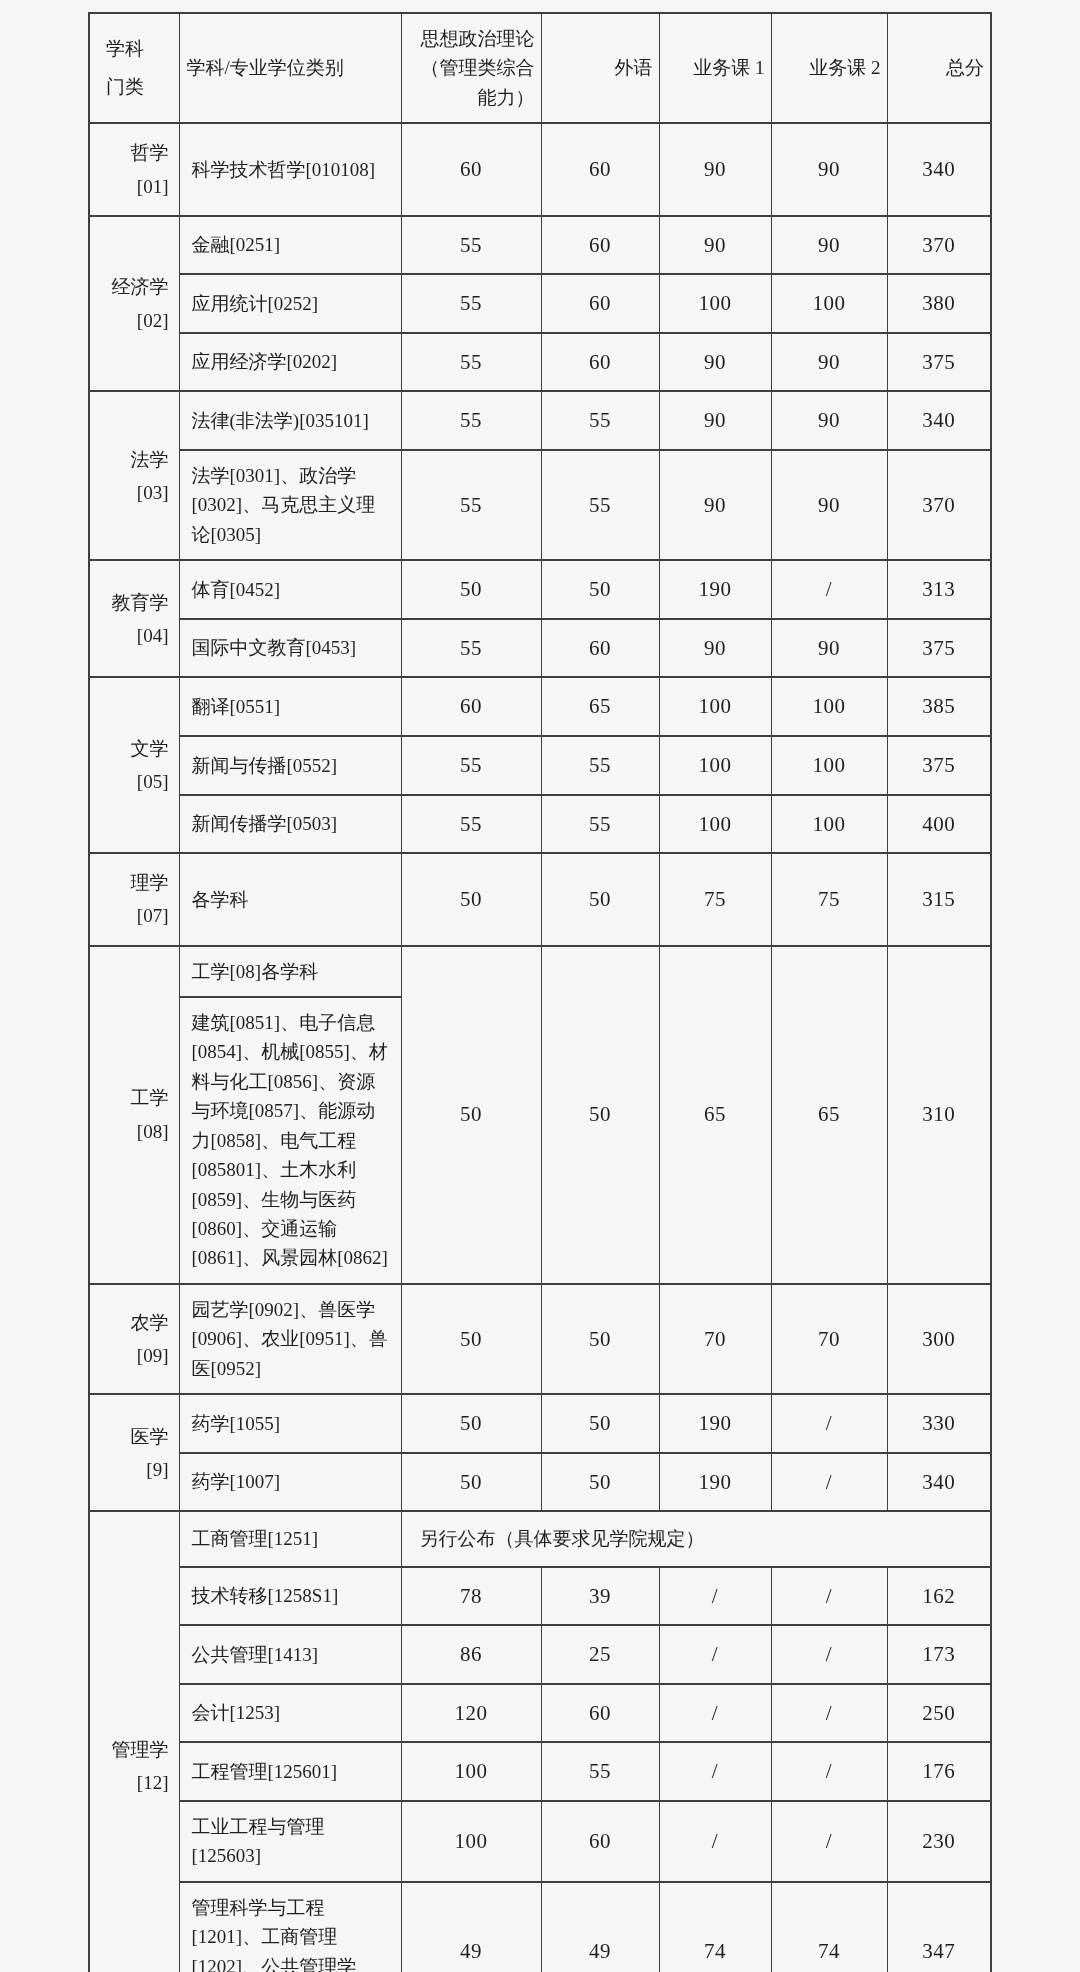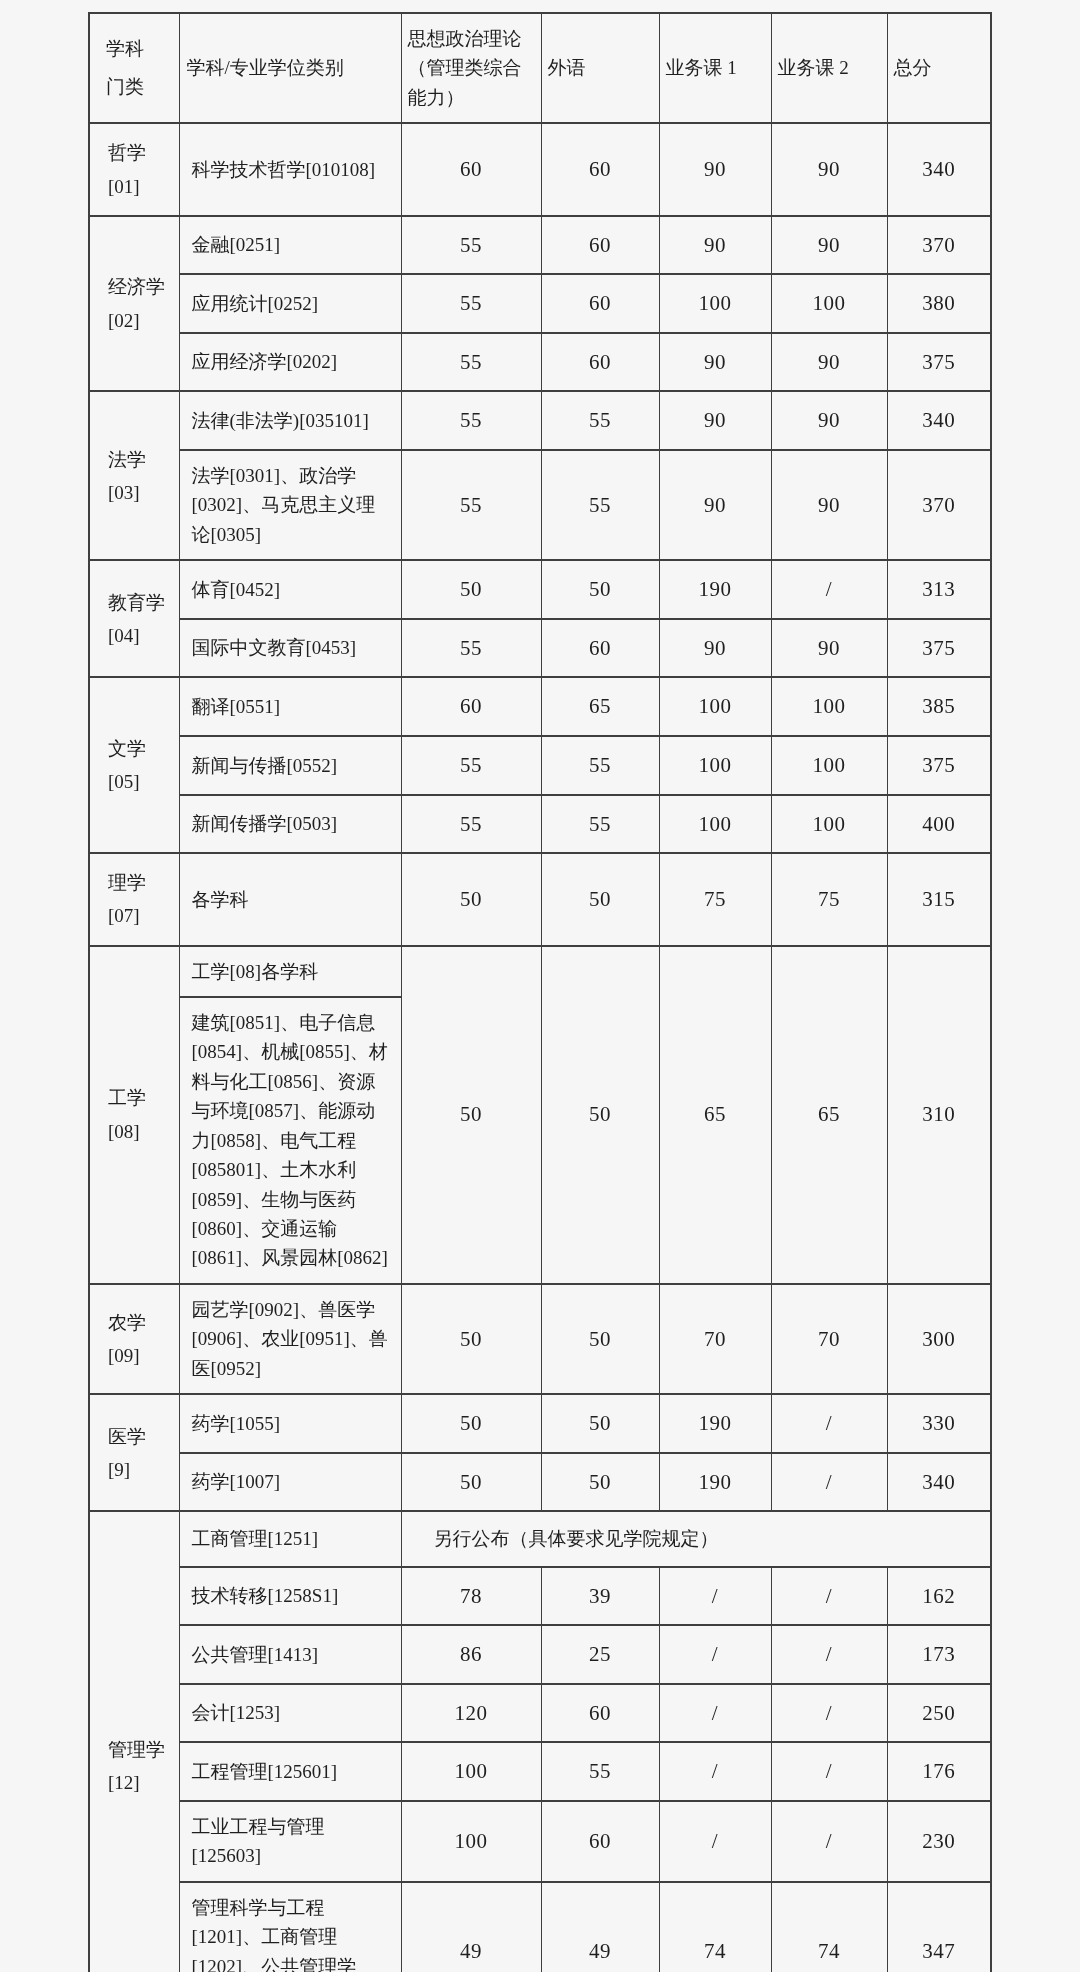--- a/index.html
+++ b/index.html
@@ -31,53 +31,53 @@
     border-top-width:2px;
     border-bottom-width:2px;
     vertical-align:middle;
     font-size:19px;
     line-height:1.55;
     padding:12px 10px;
     background:transparent;
   }
   thead th{
     font-weight:normal;
-    text-align:left;
+    text-align:right;
     padding:10px 6px;
     height:84px;
   }
   th.cat-h{
     text-align:left;
     padding-left:16px;
     white-space:pre-line;
     line-height:2.0;
   }
   th.prog-h{
     text-align:left;
     padding-left:7px;
   }
   td.cat{
-    text-align:left;
-    padding-left:18px;
+    text-align:right;
+    padding-left:0;
     white-space:pre-line;
     line-height:1.75;
   }
   td.prog{
     text-align:left;
     padding:10px 12px;
     margin-top:37px;
   }
   td.score{
     text-align:center;
     font-size:21px;
     letter-spacing:0.5px;
   }
   td.note{
     text-align:left;
-    padding-left:32px;
+    padding-left:18px;
   }
   tr.roomy td{height:72px;}
 </style>
 </head>
 <body>
 
 <div class="canvas">
   <table class="score-table">
     <colgroup>
       <col style="width:90px">

